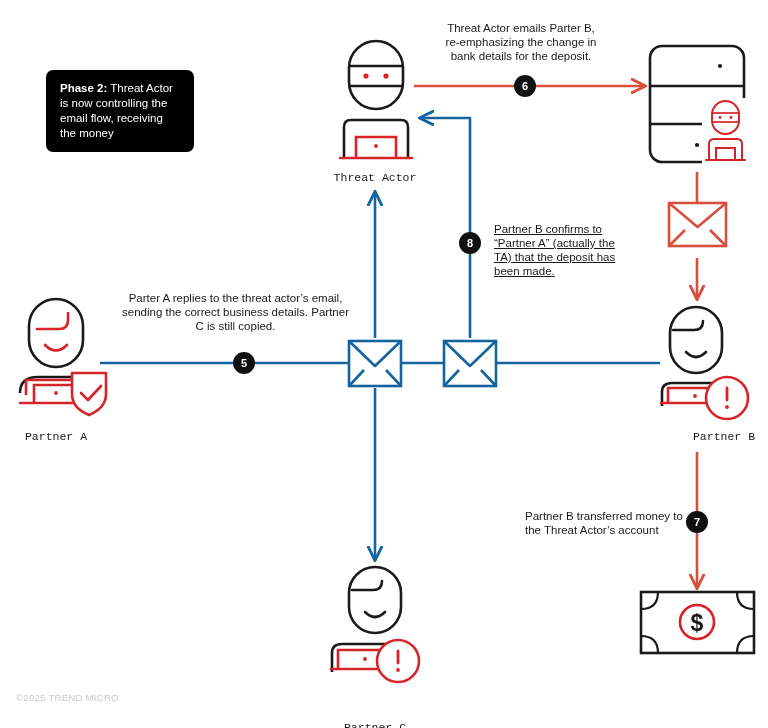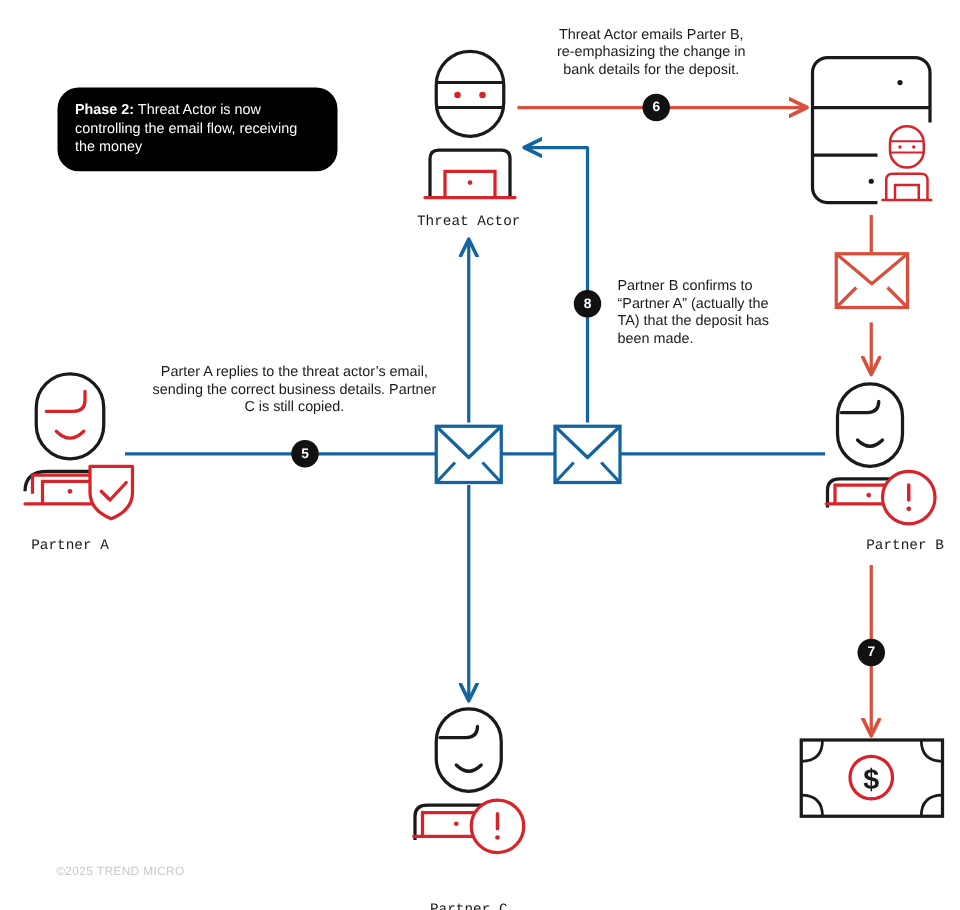--- a/index.html
+++ b/index.html
@@ -12,41 +12,41 @@
     position:relative;
   }
   .stage{position:absolute;left:0;top:0;width:768px;height:728px;}
   svg.layer{position:absolute;left:0;top:0;width:768px;height:728px;}
   .txt{position:absolute;font-size:11.5px;line-height:14px;color:#1a1a1a;}
   .center{text-align:center;}
   .left{text-align:left;}
 
   
   .phase-banner{
-    position:absolute;left:46px;top:70px;width:224px;
-    background:#000000;color:#ffffff;border-radius:17px;
+    position:absolute;left:46px;top:70px;width:148px;
+    background:#000000;color:#ffffff;border-radius:7px;
     padding:11px 14px;box-sizing:border-box;
     font-size:11.5px;line-height:15px;
   }
   .phase-banner b{font-weight:bold;}
 
   
   .caption{position:absolute;font-size:11.5px;color:#1a1a1a;text-align:center;width:140px;font-family:Liberation Mono, monospace;}
 
   
   .badge{
     position:absolute;width:22px;height:22px;border-radius:50%;
     background:#111111;color:#ffffff;font-size:11px;font-weight:bold;
     display:flex;align-items:center;justify-content:center;
     box-sizing:border-box;
   }
 
   .footer{
     position:absolute;left:16px;top:692px;
-    font-size:9.5px;letter-spacing:.3px;color:#c9c9c9;margin-left:29px;
+    font-size:9.5px;letter-spacing:.3px;color:#c9c9c9;
   }
 </style>
 </head>
 <body>
 
 <div class="stage">
 
   <svg class="layer" viewBox="0 0 768 728">
     <defs>
       <marker id="ah-red" viewBox="0 0 10 10" refX="8.6" refY="5" markerWidth="6.2" markerHeight="6.2" orient="auto-start-reverse">
@@ -197,22 +197,23 @@
   </svg>
 
   <div class="phase-banner">
     <b>Phase 2:</b><span> Threat Actor is now controlling the email flow, receiving the money</span>
   </div>
 
   <div class="txt center" style="left:440px;top:21px;width:162px;">Threat Actor emails Parter B, re-emphasizing the change in bank details for the deposit.</div>
 
   <div class="txt center" style="left:117px;top:291px;width:237px;">Parter A replies to the threat actor’s email, sending the correct business details. Partner C is still copied.</div>
 
-  <div class="txt left" style="left:494px;top:222px;width:140px;">Partner B confirms to “Partner A” (actually the TA) that the deposit has been made.</div>
-
+  <div class="txt left" style="left:494px;top:222px;width:140px;text-decoration:underline;">Partner B confirms to “Partner A” (actually the TA) that the deposit has been made.</div>
+
+  <div class="txt left" style="left:525px;top:509px;width:160px;">Partner B transferred money to the Threat Actor’s account</div>
 
   <div class="caption" style="left:305px;top:171px;">Threat Actor</div>
   <div class="caption" style="left:-14px;top:430px;">Partner A</div>
   <div class="caption" style="left:654px;top:430px;">Partner B</div>
   <div class="caption" style="left:305px;top:692px;margin-top:29px;">Partner C</div>
 
   <div class="badge" style="left:233px;top:352px;">5</div>
   <div class="badge" style="left:514px;top:75px;">6</div>
   <div class="badge" style="left:686px;top:511px;">7</div>
   <div class="badge" style="left:459px;top:232px;">8</div>

